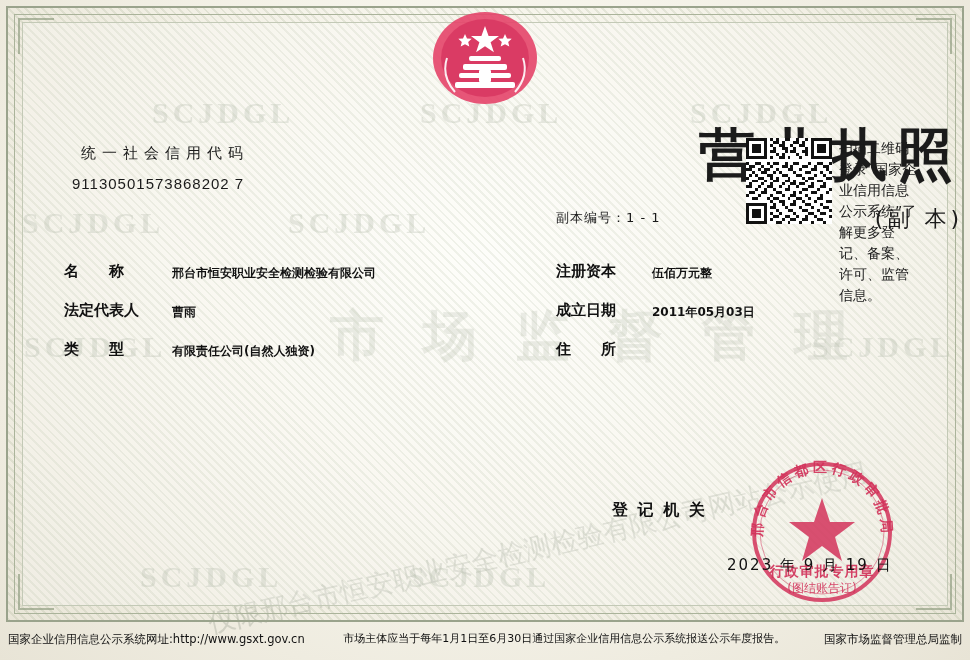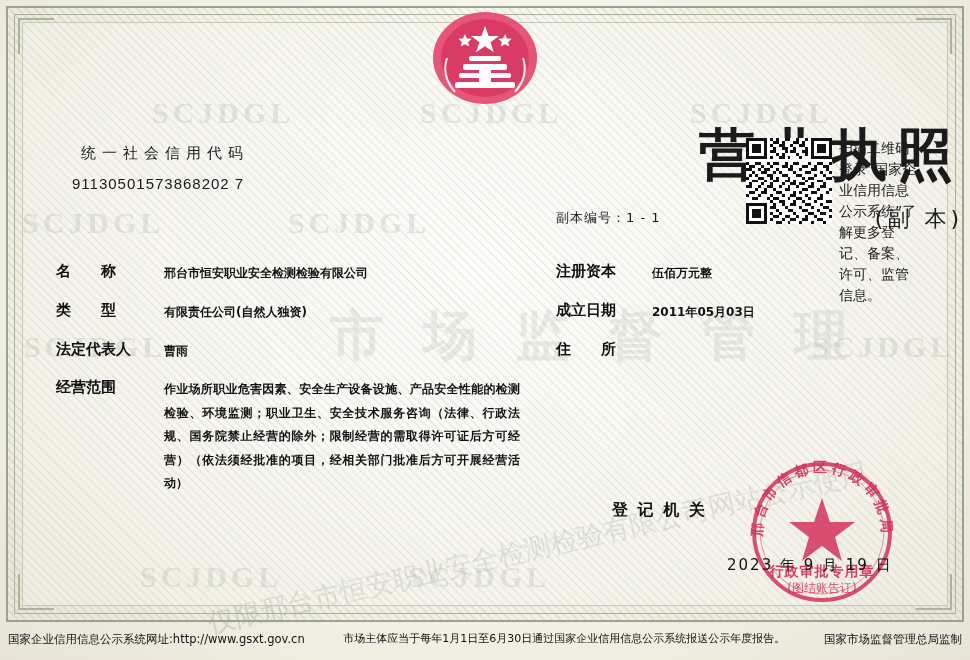--- a/index.html
+++ b/index.html
@@ -172,21 +172,21 @@
     width: 86px;
     height: 86px;
     background: #fff;
     position: relative;
     image-rendering: pixelated;
   }
 
   
   .fields {
     position: absolute;
-    left: 56px;
+    left: 64px;
     top: 262px;
     width: 470px;
   }
   .row {
     display: flex;
     margin-bottom: 16px;
     align-items: flex-start;
   }
   .label {
     width: 108px;
@@ -524,30 +524,26 @@
     </div>
     <div class="qr-note">扫描二维码登录“国家企业信用信息公示系统”了解更多登记、备案、许可、监管信息。</div>
   </div>
 
   <div class="fields">
     <div class="row">
       <div class="label">名　　称</div>
       <div class="value">邢台市恒安职业安全检测检验有限公司</div>
     </div>
     <div class="row">
+      <div class="label">法定代表人</div>
+      <div class="value">曹雨</div>
+    </div>
+    <div class="row">
       <div class="label">类　　型</div>
       <div class="value">有限责任公司(自然人独资)</div>
-    </div>
-    <div class="row">
-      <div class="label">法定代表人</div>
-      <div class="value">曹雨</div>
-    </div>
-    <div class="row">
-      <div class="label">经营范围</div>
-      <div class="value scope">作业场所职业危害因素、安全生产设备设施、产品安全性能的检测检验、环境监测；职业卫生、安全技术服务咨询（法律、行政法规、国务院禁止经营的除外；限制经营的需取得许可证后方可经营）（依法须经批准的项目，经相关部门批准后方可开展经营活动）</div>
     </div>
   </div>
 
   <div class="fields-right">
     <div class="row">
       <div class="label">注册资本</div>
       <div class="value">伍佰万元整</div>
     </div>
     <div class="row">
       <div class="label">成立日期</div>

